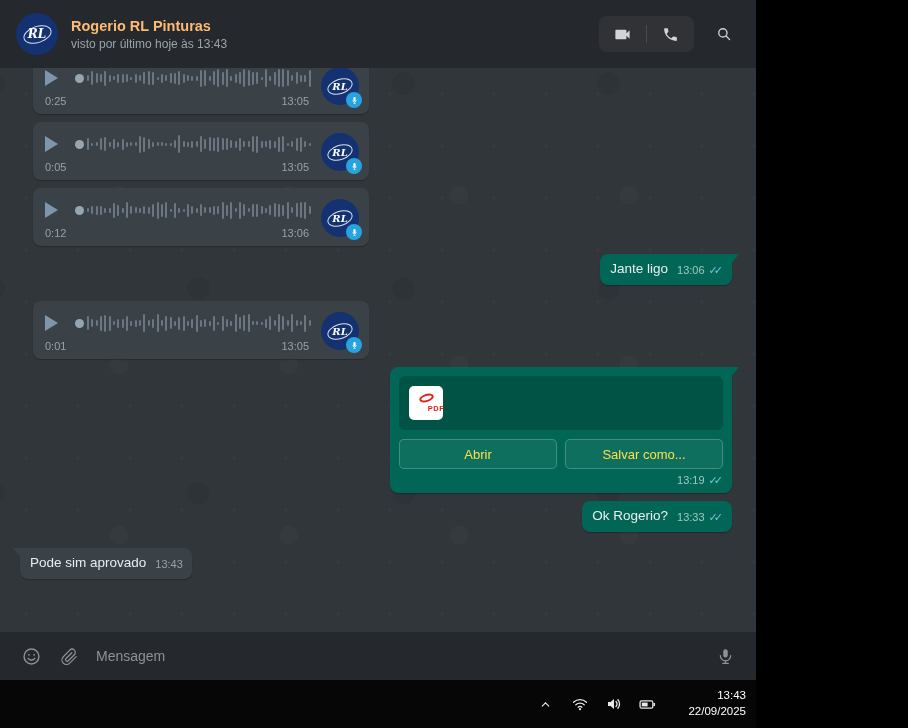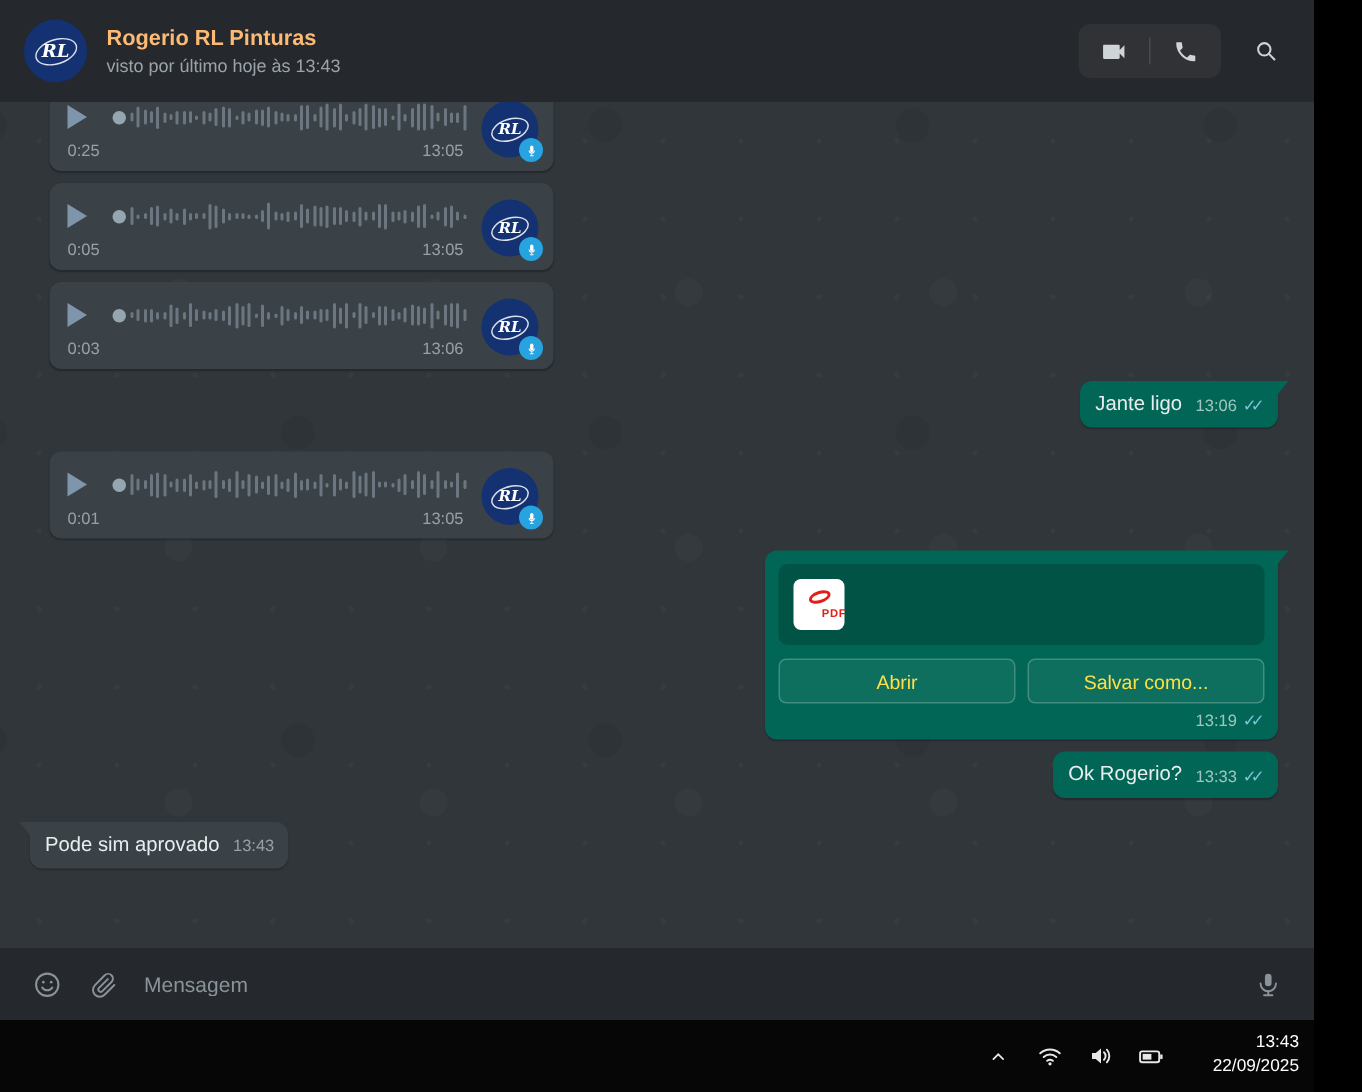--- a/index.html
+++ b/index.html
@@ -1,18 +1,18 @@
 <!DOCTYPE html>
 <html style="--outgoing-bubble: #016655; --incoming-bubble: #3b4247; --chat-background: #31363b; --header-background: #25282c; --taskbar-background: #060606; --accent-blue: #27a3e0; --read-ticks: #7fc4db; --pdf-red: #e2201a; --avatar-navy: #143272;"><head>
 <meta charset="utf-8">
 <style>
   * { margin:0; padding:0; box-sizing:border-box; }
   html,body { background:#000; }
   .app {
-    width:876px; height:728px; overflow:hidden; display:flex; flex-direction:column;
+    width:756px; height:728px; overflow:hidden; display:flex; flex-direction:column;
     background:var(--header-background,#25282c);
     font-family:"Liberation Sans", sans-serif; -webkit-font-smoothing:antialiased;
   }
   
   .chat-header { flex:0 0 68px; display:flex; align-items:center; padding:0 15px 0 16px;
     background:var(--header-background,#25282c); }
   .avatar { border-radius:50%; background:var(--avatar-navy,#143272); position:relative;
     display:flex; align-items:center; justify-content:center; flex:0 0 auto; }
   .avatar::before { content:""; position:absolute; border:1px solid rgba(255,255,255,.85);
     border-radius:50%; transform:rotate(-18deg); }
@@ -362,21 +362,21 @@
                 <span class="bar" style="height: 11px;"></span>
                 <span class="bar" style="height: 17px;"></span>
                 <span class="bar" style="height: 6px;"></span>
                 <span class="bar" style="height: 14px;"></span>
                 <span class="bar" style="height: 16px;"></span>
                 <span class="bar" style="height: 17px;"></span>
                 <span class="bar" style="height: 8px;"></span>
               </div>
         </div>
         <div class="wf-meta">
-          <span>0:03</span>
+          <span>0:12</span>
           <span>13:06</span>
         </div>
       </div>
       <div class="avatar avatar-sm">
         <span class="rl-text avatar-rl">RL</span>
         <span class="mic-badge">
           <svg width="9" height="9" viewBox="0 0 24 24" fill="#fff">
                 <path d="M12 14.5a3 3 0 0 0 3-3v-6a3 3 0 0 0-6 0v6a3 3 0 0 0 3 3z"></path>
                 <path d="M6.5 11.5a5.5 5.5 0 0 0 11 0h-1.8a3.7 3.7 0 0 1-7.4 0H6.5z"></path>
                 <rect x="11.2" y="16.5" width="1.6" height="3.5"></rect>

